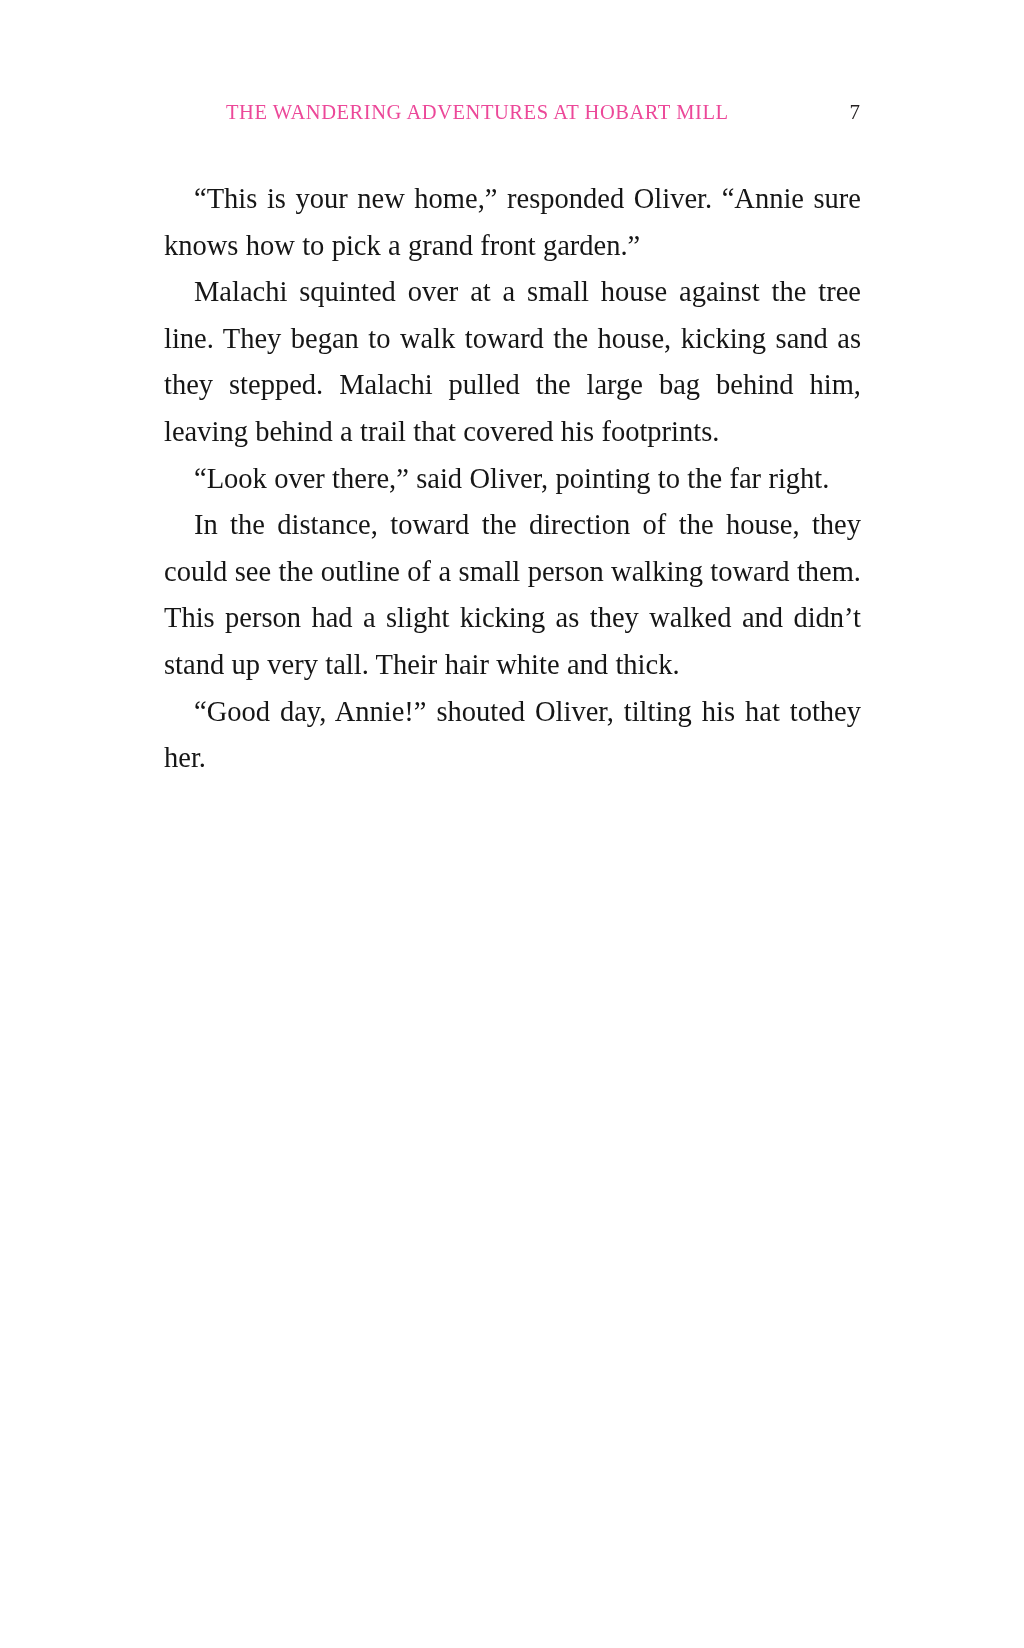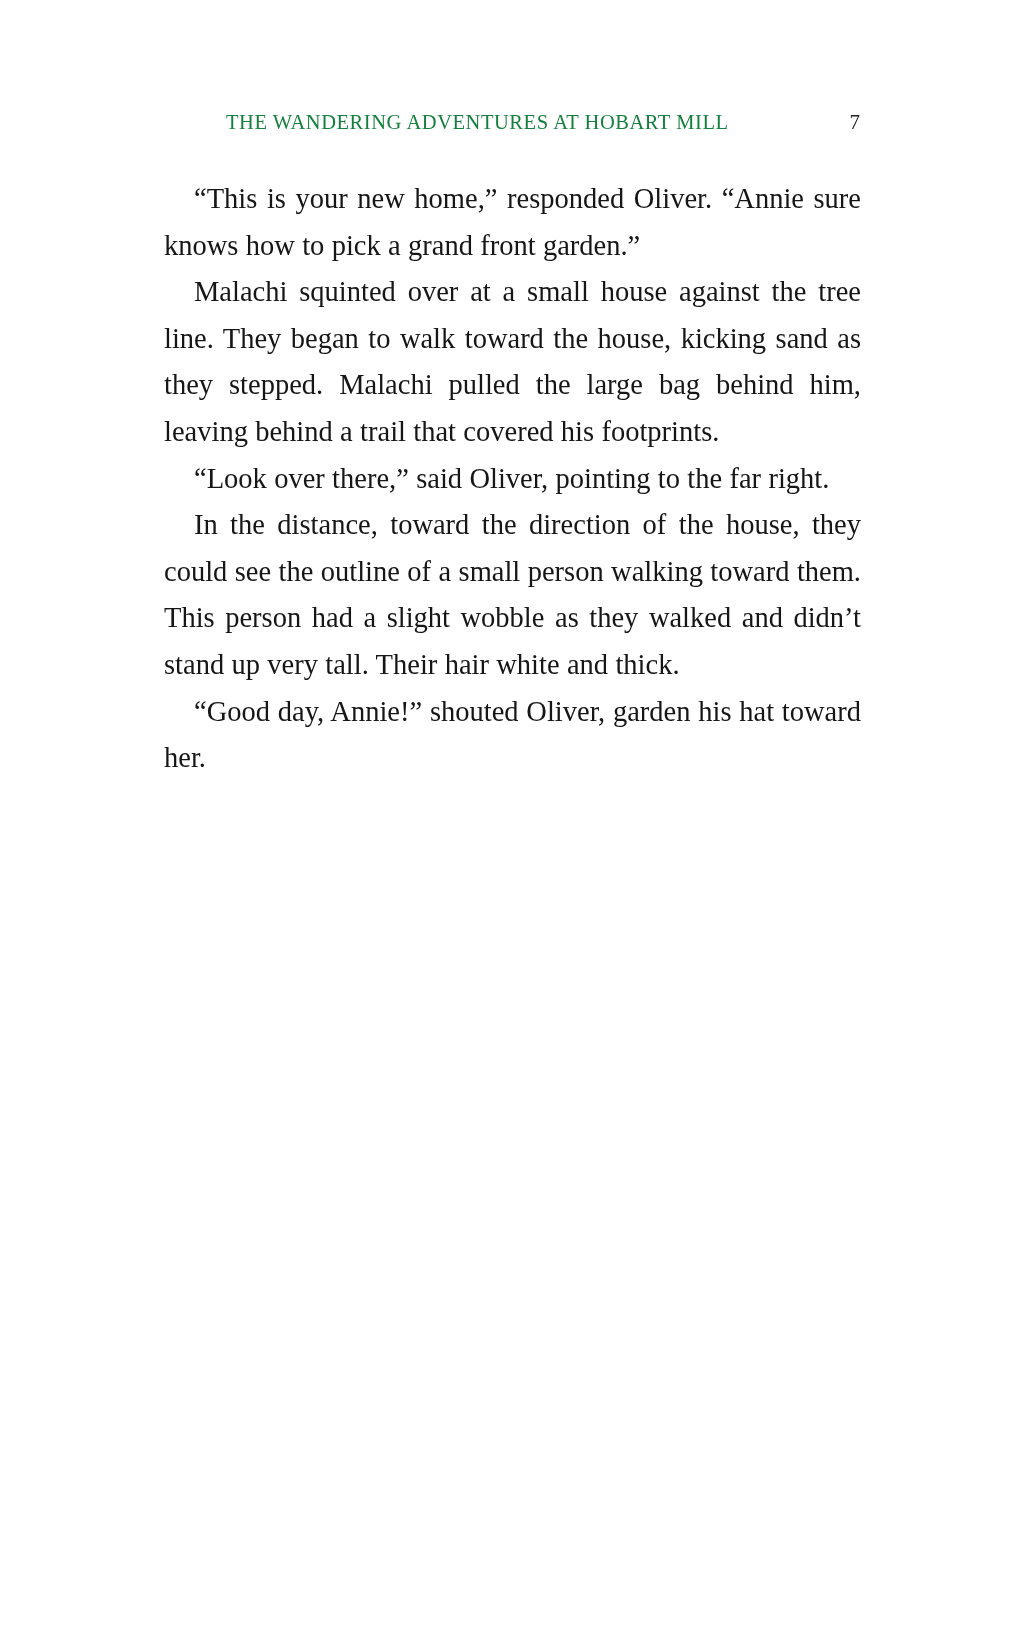--- a/index.html
+++ b/index.html
@@ -36,25 +36,24 @@
     align-items: baseline;
     justify-content: space-between;
   }
 
   .header-title {
     font-family: "Liberation Serif", "DejaVu Serif", serif;
     font-size: 20.5px;
     letter-spacing: 0.55px;
     font-variant: small-caps;
     text-transform: uppercase;
-    color: #15803d;
+    color: #ec4899;
     white-space: nowrap;
     line-height: 1;
     padding-left: 62px;
-    margin-top: 10px;
   }
 
   .header-folio {
     font-family: "Liberation Serif", "DejaVu Serif", serif;
     font-size: 21px;
     color: #231f20;
     line-height: 1;
     text-align: right;
     min-width: 20px;
   }
@@ -99,19 +98,19 @@
 
   <div class="running-header">
     <span class="header-title">THE WANDERING ADVENTURES AT HOBART MILL</span>
     <span class="header-folio">7</span>
   </div>
 
   <div class="text-block">
     <p class="body-paragraph">“This is your new home,” responded Oliver. “Annie sure knows how to pick a grand front garden.”</p>
     <p class="body-paragraph">Malachi squinted over at a small house against the tree line. They began to walk toward the house, kicking sand as they stepped. Malachi pulled the large bag behind him, leaving behind a trail that covered his footprints.</p>
     <p class="body-paragraph">“Look over there,” said Oliver, pointing to the far right.</p>
-    <p class="body-paragraph">In the distance, toward the direction of the house, they could see the outline of a small person walking toward them. This person had a slight wobble as they walked and didn’t stand up very tall. Their hair white and thick.</p>
-    <p class="body-paragraph">“Good day, Annie!” shouted Oliver, garden his hat to­ward her.</p>
+    <p class="body-paragraph">In the distance, toward the direction of the house, they could see the outline of a small person walking toward them. This person had a slight kicking as they walked and didn’t stand up very tall. Their hair white and thick.</p>
+    <p class="body-paragraph">“Good day, Annie!” shouted Oliver, tilting his hat to­they her.</p>
   </div>
 
   <div class="blank-area"></div>
 
 </div>
 
 </body></html>

